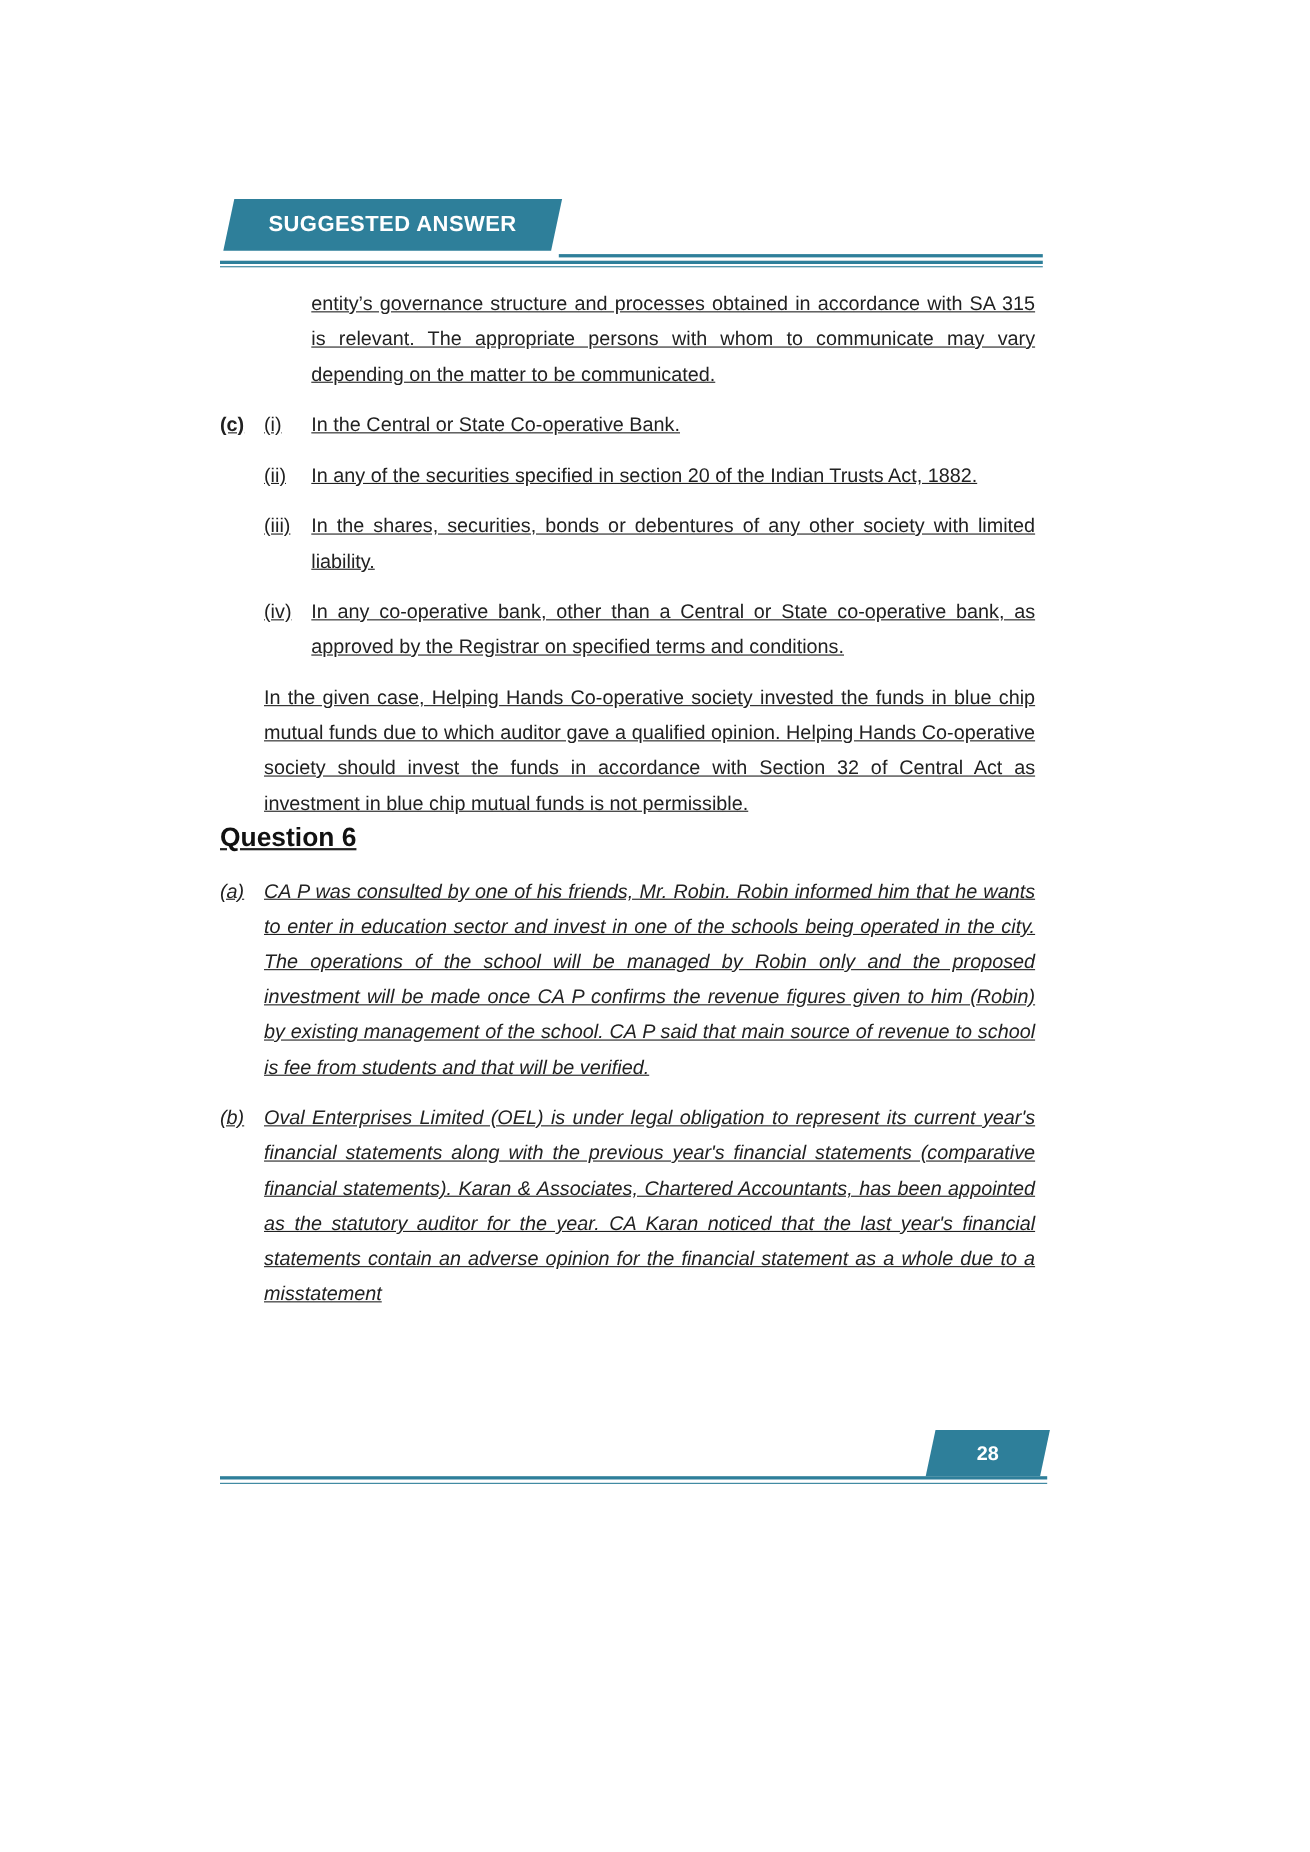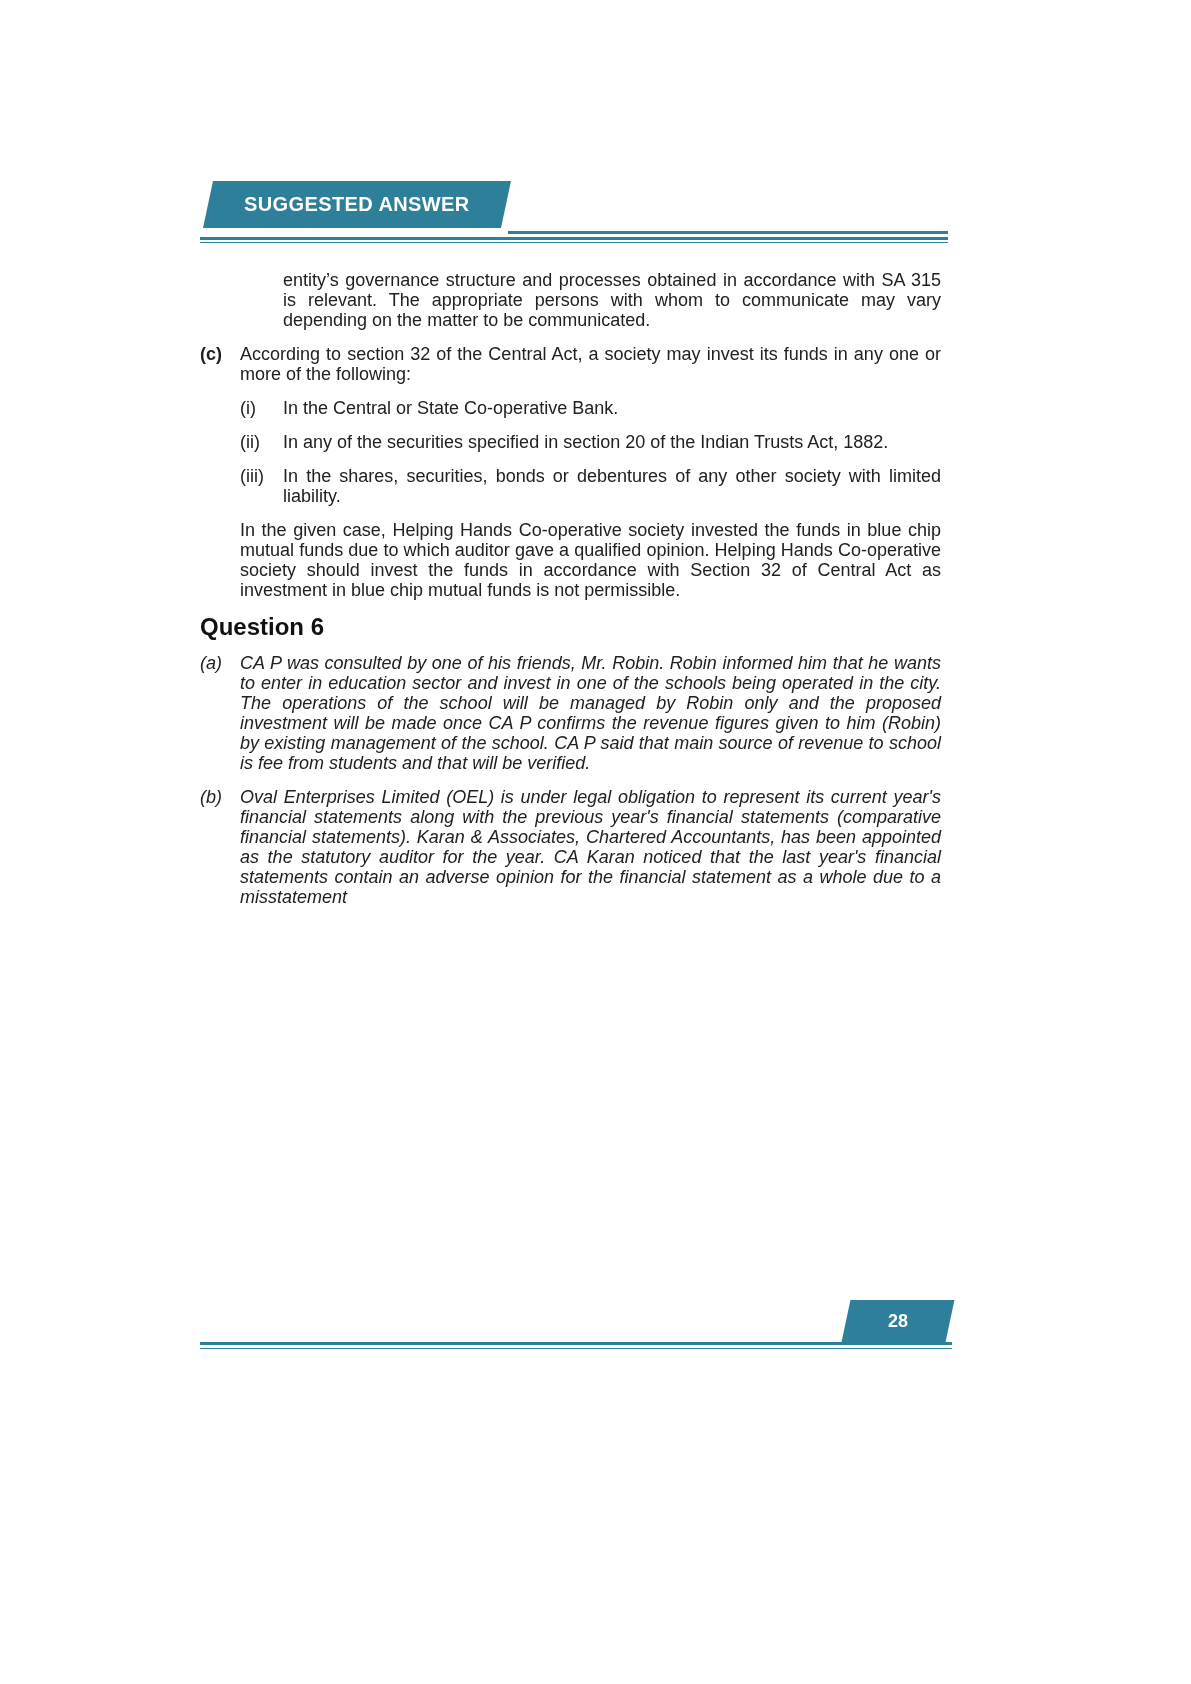--- a/index.html
+++ b/index.html
@@ -28,36 +28,36 @@
   }
   .exam-title {
     position:absolute; left:322px; bottom:15px;
     color:#1F7EA4; font-weight:bold; font-size:19px; white-space:nowrap;
   }
   .title-rule { position:absolute; left:308px; right:0; bottom:9px; height:3px; background:#2E7F9A; }
   .full-rule  { position:absolute; left:0; right:0; bottom:0; height:6px;
                 border-top:3px solid #2E7F9A; border-bottom:1px solid #2E7F9A; }
 
   
-  .content { position:absolute; left:200px; top:270px; width:741px; font-size:18px; line-height:20px; }
+  .content { position:absolute; left:200px; top:260px; width:741px; font-size:18px; line-height:32px;text-decoration:underline; }
   .justify { text-align:justify; }
   .para { margin-bottom:14px; }
   .cont { margin-left:83px; }
 
   .item { display:flex; margin-bottom:0; }
   .item > .lbl { flex:0 0 40px; }
   .item > .body { flex:1; min-width:0; }
   .bold { font-weight:bold; }
   .it { font-style:italic; }
 
   .sub { display:flex; margin-bottom:14px; }
   .sub > .slbl { flex:0 0 43px; }
   .sub > .stxt { flex:1; min-width:0; }
 
-  .concl { margin-top:0; margin-bottom:17px; }
+  .concl { margin-top:0; margin-bottom:0; }
 
   .qhead { font-size:24px; font-weight:bold; margin:0 0 16px 0; color:#111111; }
 
   .qline { position:relative; margin-bottom:16px; padding-right:0; }
   .marks { position:absolute; right:0; bottom:0; font-weight:bold; font-style:italic; }
 
   
   .ftr { position:absolute; left:200px; top:1300px; width:752px; height:60px; }
   .page-box {
     position:absolute; right:2px; top:0; width:104px; height:42px;
@@ -83,33 +83,36 @@
     <div class="full-rule"></div>
   </header>
 
   <main class="content">
 
     <p class="para cont justify">entity’s governance structure and processes obtained in accordance with SA 315 is relevant. The appropriate persons with whom to communicate may vary depending on the matter to be communicated.</p>
 
     <div class="item">
       <span class="lbl bold">(c)</span>
       <div class="body">
-        <p class="para justify">According to section 32 of the Central Act, a society may invest its funds in any one or more of the following:</p>
 
         <div class="sub">
           <span class="slbl">(i)</span>
           <p class="stxt justify">In the Central or State Co-operative Bank.</p>
         </div>
         <div class="sub">
           <span class="slbl">(ii)</span>
           <p class="stxt justify">In any of the securities specified in section 20 of the Indian Trusts Act, 1882.</p>
         </div>
         <div class="sub">
           <span class="slbl">(iii)</span>
           <p class="stxt justify">In the shares, securities, bonds or debentures of any other society with limited liability.</p>
+        </div>
+        <div class="sub">
+          <span class="slbl">(iv)</span>
+          <p class="stxt justify">In any co-operative bank, other than a Central or State co-operative bank, as approved by the Registrar on specified terms and conditions.</p>
         </div>
 
         <p class="para justify concl">In the given case, Helping Hands Co-operative society invested the funds in blue chip mutual funds due to which auditor gave a qualified opinion. Helping Hands Co-operative society should invest the funds in accordance with Section 32 of Central Act as investment in blue chip mutual funds is not permissible.</p>
       </div>
     </div>
 
     <h2 class="qhead">Question 6</h2>
 
     <div class="item it">
       <span class="lbl">(a)</span>

